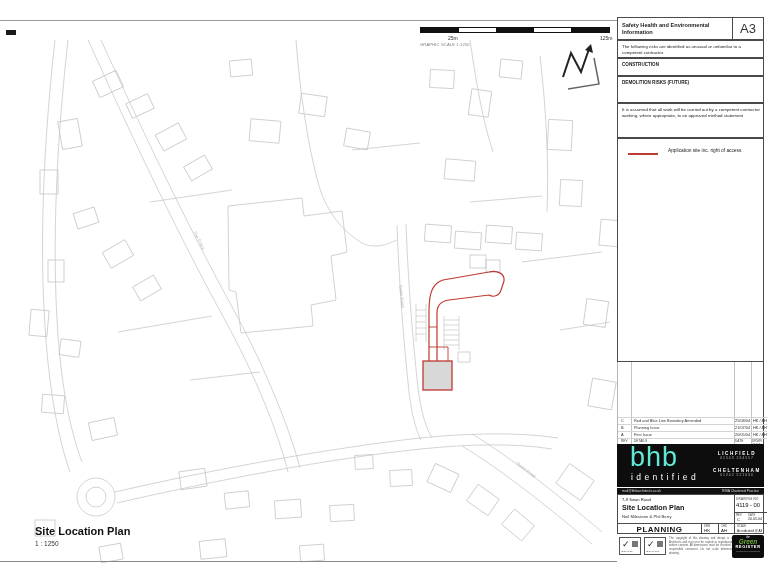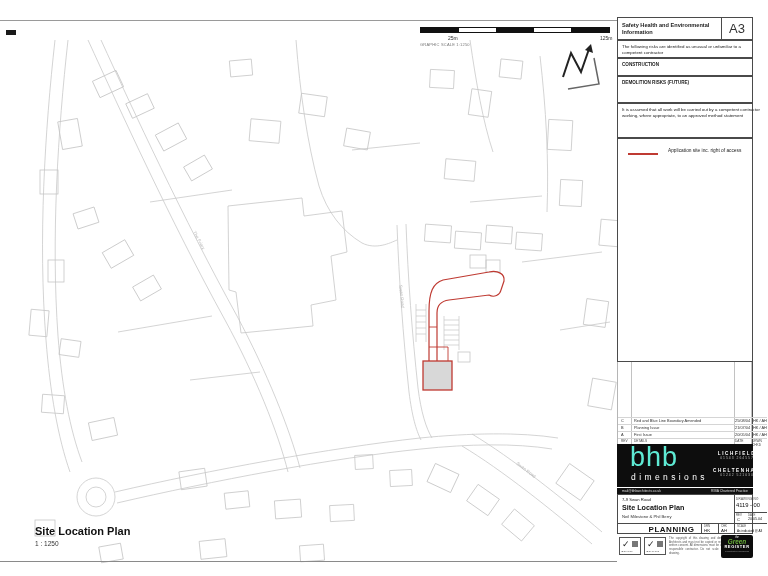--- a/index.html
+++ b/index.html
@@ -20,21 +20,21 @@
   .sb-25 { left:448px; top:35px; font-size:5px; color:#333; }
   .sb-125 { left:600px; top:35px; font-size:5px; color:#333; }
   .sb-cap { left:420px; top:42px; font-size:4px; color:#777; letter-spacing:.2px; }
 
   
   .view-title { left:35px; top:525px; font-size:11px; font-weight:bold; color:#111; }
   .view-scale { left:35px; top:540px; font-size:6.5px; color:#333; }
 
   
   .panel { left:617px; top:17px; width:149px; height:545px; background:#fff; }
-  .pbox { position:absolute; left:0; width:136px; border:1px solid #4a4a4a; background:#fff; }
+  .pbox { position:absolute; left:0; width:147px; border:1px solid #4a4a4a; background:#fff; }
   .hdr { top:0; height:23px; }
   .hdr-text { position:absolute; left:4px; top:4px; width:108px; font-size:5.6px; font-weight:bold; line-height:1.25; }
   .a3box { position:absolute; right:0; top:0; width:31px; height:21px; border-left:1px solid #4a4a4a; display:flex; align-items:center; justify-content:center; font-size:13px; color:#333; }
   .note1 { top:23px; height:18px; }
   .cons { top:41px; height:18px; }
   .demo { top:59px; height:27px; }
   .assume { top:86px; height:35px; }
   .ptext { position:absolute; left:4px; top:3px; width:138px; font-size:4.4px; line-height:1.3; color:#222; }
   .pbold { font-weight:bold; font-size:4.6px; }
   .legendbox { top:121px; height:224px; }
@@ -71,21 +71,21 @@
   .tb-client { position:absolute; left:4px; top:19px; font-size:4.2px; color:#333; }
   .tb-vline { position:absolute; left:116px; top:0; width:1px; height:40px; background:#4a4a4a; }
   .tb-dno-label { position:absolute; left:118px; top:2px; width:30px; font-size:3px; color:#444; letter-spacing:.3px; }
   .tb-dno { position:absolute; left:118px; top:7px; width:30px; font-size:5.8px; color:#111; }
   .tb-hline1 { position:absolute; left:116px; top:17px; width:33px; height:1px; background:#4a4a4a; }
   .tb-rev-label { position:absolute; left:118px; top:18px; font-size:2.8px; color:#444; }
   .tb-date-label { position:absolute; left:130px; top:18px; font-size:2.8px; color:#444; }
   .tb-rev { position:absolute; left:119px; top:22px; font-size:4px; }
   .tb-date { position:absolute; left:130px; top:22px; font-size:3.6px; }
   .tb-botline { position:absolute; left:0; top:28px; width:149px; height:1px; background:#4a4a4a; }
-  .tb-status { position:absolute; left:12px; top:28px; width:83px; height:12px; display:flex; align-items:center; justify-content:center; font-size:8px; font-weight:bold; letter-spacing:.5px; color:#111; }
+  .tb-status { position:absolute; left:0; top:28px; width:83px; height:12px; display:flex; align-items:center; justify-content:center; font-size:8px; font-weight:bold; letter-spacing:.5px; color:#111; }
   .tb-cell { position:absolute; top:28px; height:12px; border-left:1px solid #4a4a4a; }
   .cell-drn { left:83px; width:17px; } .cell-chk { left:100px; width:16px; } .cell-scale { left:116px; width:33px; }
   .cell-label { position:absolute; left:2px; top:1px; font-size:2.8px; color:#444; }
   .cell-val { position:absolute; left:2px; top:5px; font-size:4.4px; color:#111; }
   .cell-val-small { position:absolute; left:2px; top:6px; font-size:3.1px; color:#111; white-space:nowrap; }
 
   
   .fstrip { top:517px; height:27px; border:none; }
   .iso { position:absolute; top:3px; width:22px; height:18px; border:1px solid #555; }
   .iso1 { left:2px; } .iso2 { left:27px; }
@@ -277,21 +277,21 @@
     <div class="rev-head">
       <span style="left:3px">REV</span>
       <span style="left:16px">DETAILS</span>
       <span style="left:117px">DATE</span>
       <span style="left:134px">DRWN CHKD</span>
     </div>
   </div>
 
   <div class="pbox bhb">
     <div class="bhb-logo">bhb</div>
-    <div class="bhb-sub">dimensions</div>
+    <div class="bhb-sub">identified</div>
     <div class="office off1">
       <div class="city">LICHFIELD</div>
       <div class="phone">01543 264557</div>
     </div>
     <div class="office off2">
       <div class="city">CHELTENHAM</div>
       <div class="phone">01242 521030</div>
     </div>
   </div>
 

